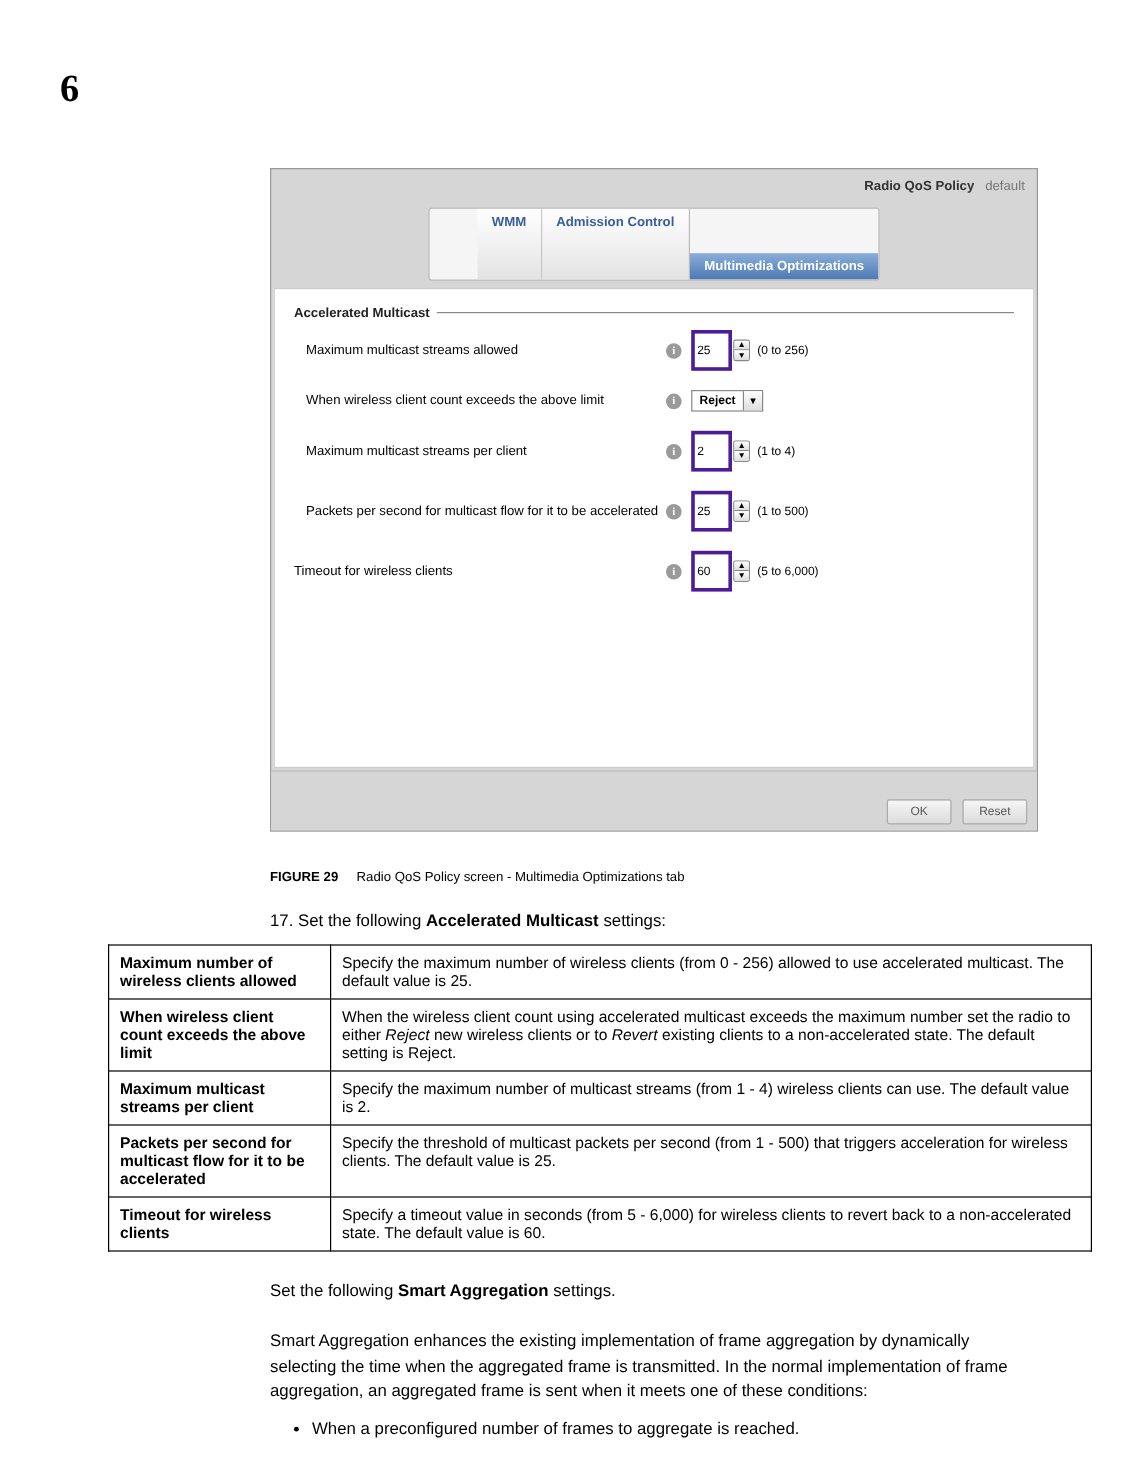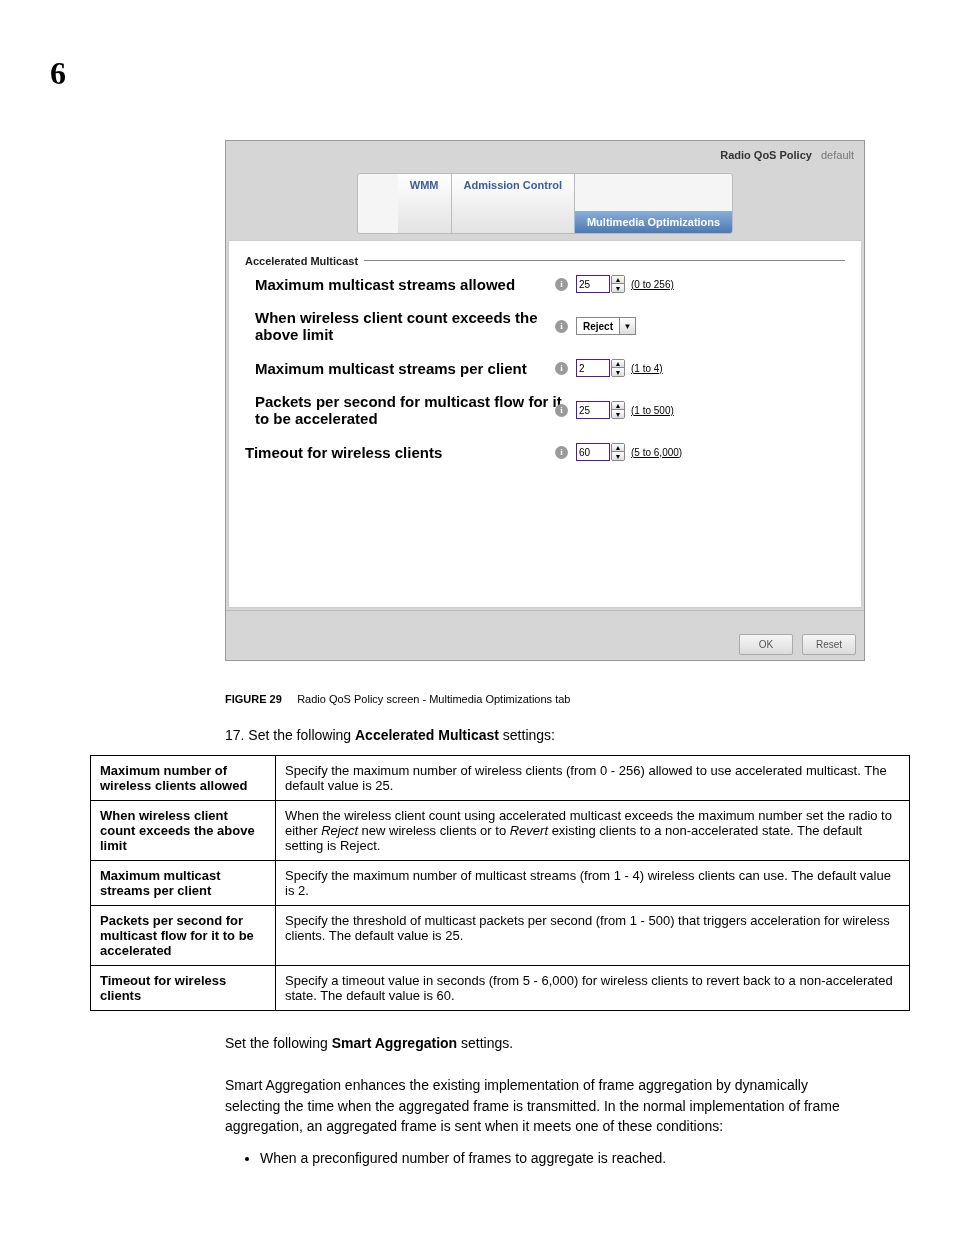--- a/index.html
+++ b/index.html
@@ -13,27 +13,27 @@
   .panel-body { padding: 4px 2px 2px 2px; }
   .tabs-row { text-align: center; margin-bottom: 6px; }
   .tabs-inner { display: inline-flex; border: 1px solid #bbb; border-radius: 3px; overflow: hidden; background: #f5f5f5; padding-left: 40px; }
   .tab { padding: 5px 12px; font-size: 11px; font-weight: bold; color: #3a5d9f; cursor: pointer; border-right: 1px solid #bbb; background: linear-gradient(#ffffff,#e3e3e3); }
   .tab:last-child { border-right: 0; margin-top: 37px; }
   .tab.active { background: linear-gradient(#8aaed8,#4c79b3); color: #fff; }
   .white-pane { background: #fff; border: 1px solid #ccc; padding: 14px 16px 130px 16px; position: relative; }
   .fieldset-label { font-size: 11px; font-weight: bold; color: #222; display: inline-block; background: #fff; padding-right: 6px; position: relative; z-index: 1; }
   .fieldset-line { border-top: 1px solid #888; margin-top: -7px; margin-bottom: 14px; }
   .form-row { display: flex; align-items: center; margin: 0 0 16px 10px; }
-  .form-label { font-size: 15px; font-weight: bold; color: #000; flex: 0 0 300px; }
+  .form-label { font-size: 11px; font-weight: normal; color: #000; flex: 0 0 300px; }
   .info-ico { width: 13px; height: 13px; border-radius: 50%; background: #9a9a9a; color: #fff; display: inline-flex; align-items: center; justify-content: center; font-size: 9px; font-weight: bold; margin-right: 8px; font-family: Georgia, serif; }
-  .num-input { width: 34px; height: 18px; border: 1px solid #4c1d95; font-size: 10px; padding: 1px 2px; }
+  .num-input { width: 34px; height: 34px; border: 3px solid #4c1d95; font-size: 10px; padding: 1px 2px; }
   .spinner-btns { display: inline-flex; flex-direction: column; border: 1px solid #888; border-radius: 2px; margin-left: 1px; margin-right: 6px; overflow: hidden; }
   .spinner-btns span { width: 12px; height: 8px; display: flex; align-items: center; justify-content: center; font-size: 7px; line-height: 7px; background: linear-gradient(#fff,#ddd); cursor: pointer; }
   .spinner-btns span:first-child { border-bottom: 1px solid #888; }
-  .range-hint { font-size: 10px; color: #000; text-decoration: underline; }
+  .range-hint { font-size: 10px; color: #000; }
   .select-box { display: inline-flex; align-items: center; border: 1px solid #888; background: #fff; height: 18px; }
   .select-box .val { padding: 0 6px; font-size: 10px; font-weight: bold; }
   .select-box .arrow { width: 16px; height: 100%; border-left: 1px solid #888; display: flex; align-items: center; justify-content: center; font-size: 8px; background: linear-gradient(#fff,#ddd); }
   .panel-footer { background: #d6d6d6; border-top: 1px solid #bbb; padding: 5px 8px; text-align: right; }
   .panel-footer .btn { display: inline-block; min-width: 54px; text-align: center; padding: 4px 1px; font-size: 10px; color: #555; background: linear-gradient(#f6f6f6,#dcdcdc); border: 1px solid #aaa; border-radius: 2px; margin-left: 6px; cursor: pointer; margin-top: 18px; }
   .caption { margin: 32px 0 0 175px; font-size: 11px; }
   .caption .fig { font-weight: bold; }
   .step-line { margin: 22px 0 12px 175px; font-size: 14px; }
   .step-line .bold { font-weight: bold; }
   .desc-table { border-collapse: collapse; margin: 8px 50px 0 40px; width: 820px; font-size: 13px; }

